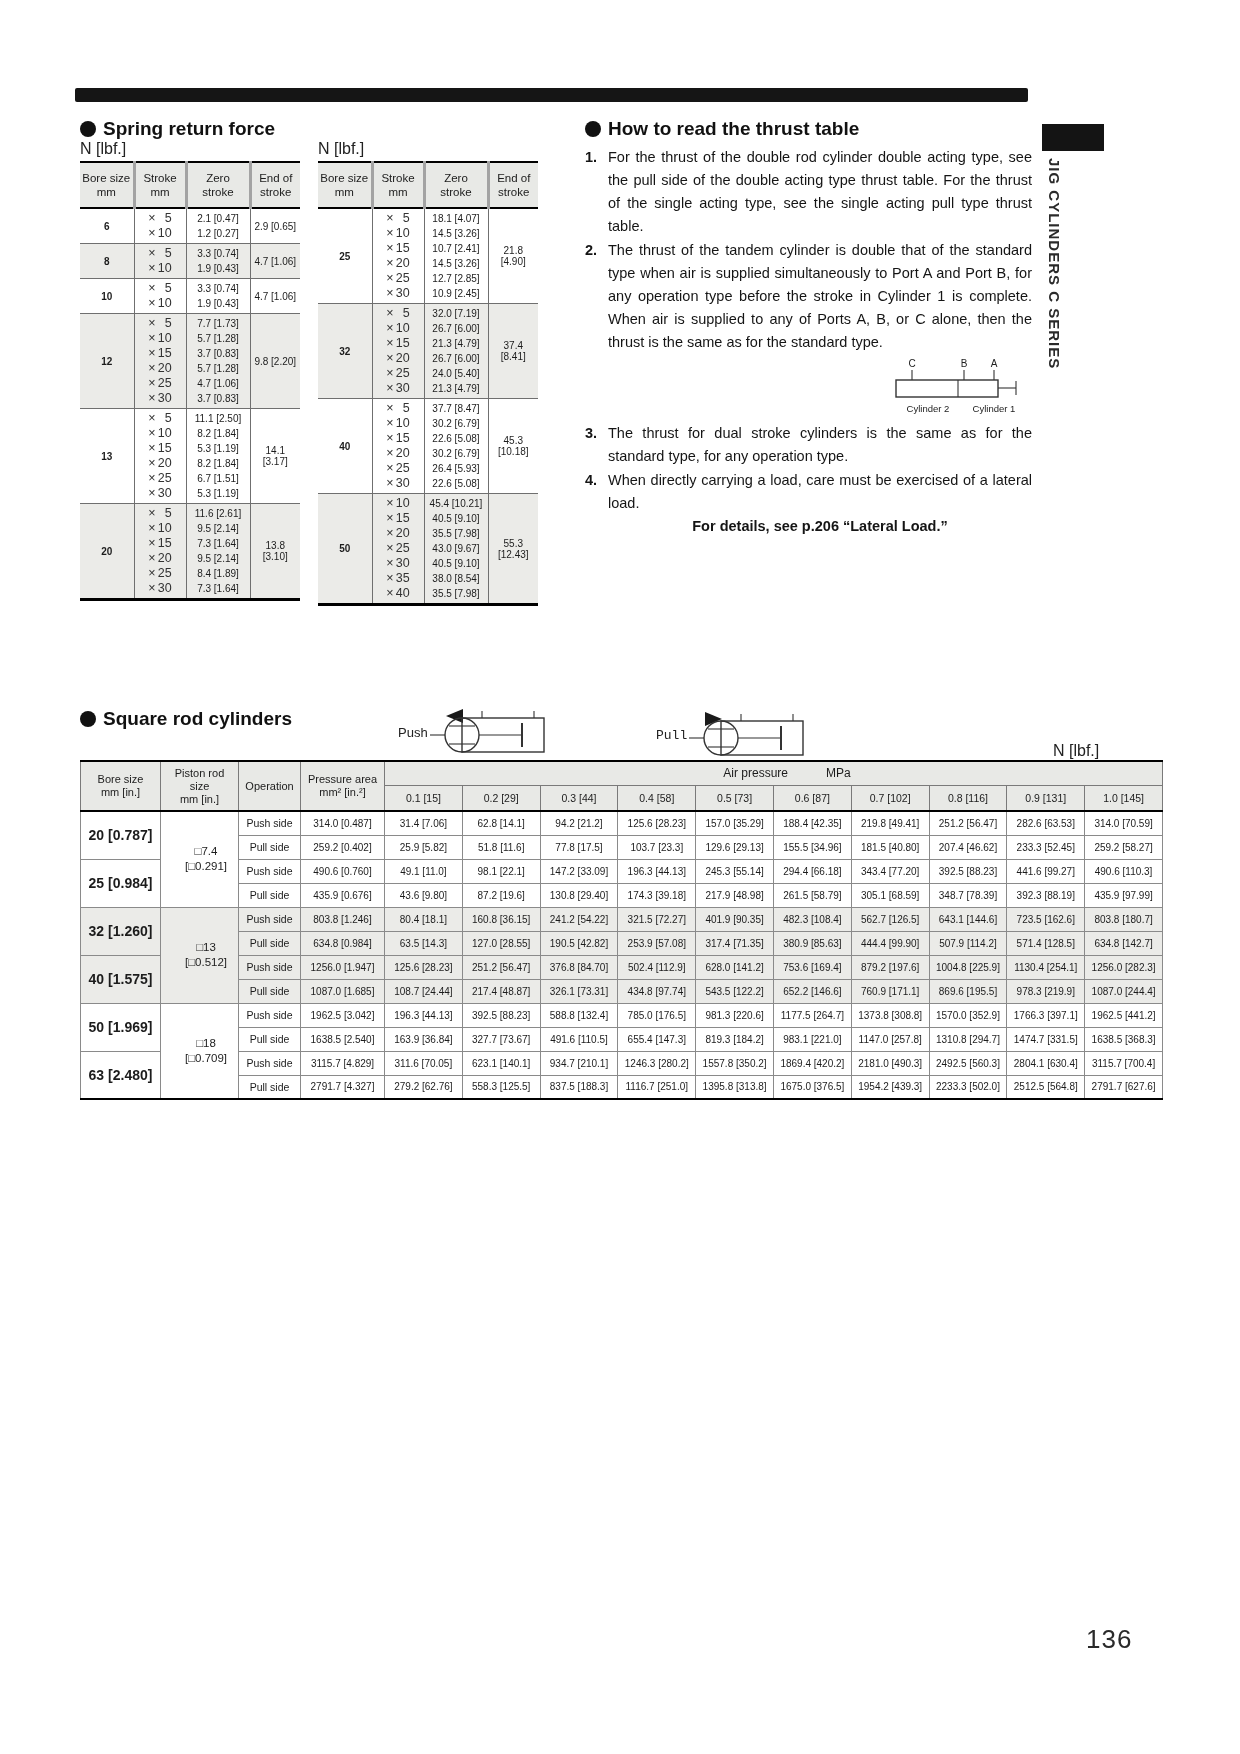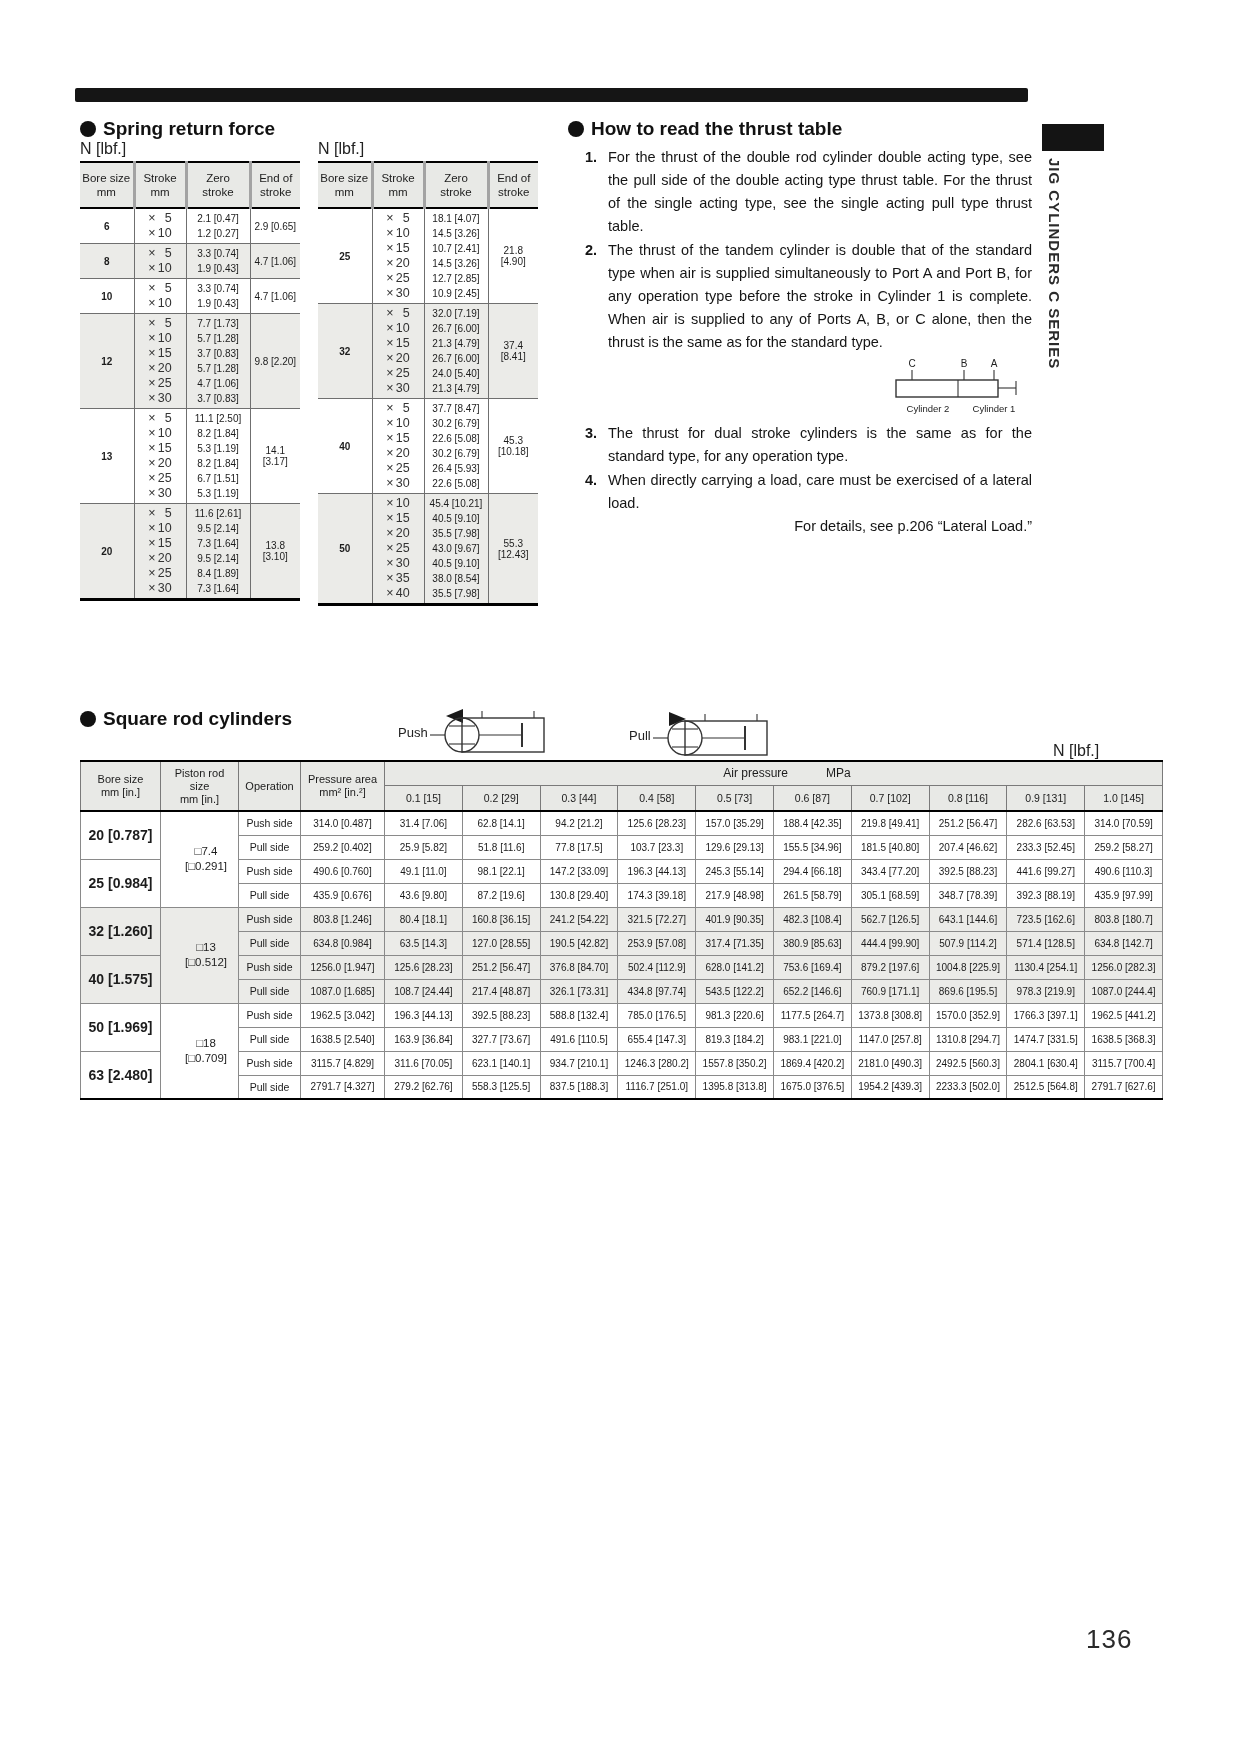--- a/index.html
+++ b/index.html
@@ -5,21 +5,21 @@
   * { margin:0; padding:0; box-sizing:border-box; }
   body { background:#c8c8c8; font-family:"Liberation Sans", sans-serif; }
   .page { position:relative; width:1240px; height:1754px; background:#ffffff; color:#1c1c1c; margin:0 auto; overflow:hidden; }
 
   .topbar { position:absolute; left:75px; top:88px; width:953px; height:14px; background:#151515; border-radius:2px; }
 
   .sec-head { display:flex; align-items:center; gap:7px; font-size:19px; font-weight:bold; color:#111; }
   .sec-head .bullet { width:16px; height:16px; background:#111; border-radius:50%; flex:0 0 auto; }
 
   .spring-head { position:absolute; left:80px; top:118px; }
-  .howto-head-wrap { position:absolute; left:568px; top:118px; width:447px; }
+  .howto-head-wrap { position:absolute; left:585px; top:118px; width:447px; }
   .square-head { position:absolute; left:80px; top:708px; }
 
   .unit-note { font-size:16px; color:#222; text-align:left; }
 
   
   .spring-col { position:absolute; top:140px; }
   .spring-col.t0 { left:80px; }
   .spring-col.t1 { left:318px; }
   .spring-col .unit-note { margin-bottom:3px; padding-right:2px; }
   table.spring { border-collapse:collapse; border-top:2.5px solid #000; border-bottom:3px solid #000; background:#fff; }
@@ -33,33 +33,33 @@
   td.c-zero { width:64px; }
   td.c-end { width:50px; }
   .stroke-line { display:flex; justify-content:center; align-items:center; line-height:15px; font-size:12.5px; color:#333; }
   .stroke-line .sn { display:inline-block; width:16px; text-align:right; }
   td.c-zero div { line-height:15px; font-size:10px; }
 
   
   .howto-body { position:absolute; left:585px; top:146px; width:447px; font-size:14.5px; line-height:23px; color:#151515; }
   .hitem { position:relative; padding-left:23px; text-align:justify; margin-bottom:1px; }
   .hnum { position:absolute; left:0; top:0; font-weight:bold; }
-  .hnote { text-align:right; }
+  .hnote { text-align:center;font-weight:bold; }
   .tandem-wrap { display:flex; justify-content:flex-end; padding-right:4px; margin:2px 0 4px 0; }
   .tandem-wrap svg text { font-size:10px; fill:#222; }
   .tandem-wrap svg text.small { font-size:9.5px; }
 
   
   .side-tab { position:absolute; left:1042px; top:124px; width:62px; height:27px; background:#141414; }
   .side-title { position:absolute; left:1046px; top:158px; writing-mode:vertical-rl; font-size:15px; font-weight:bold; letter-spacing:1px; color:#2a2a2a; }
 
   
   .pp-group { position:absolute; display:flex; align-items:center; gap:2px; }
   .pp-push { left:398px; top:706px; }
-  .pp-pull { left:629px; top:709px; }
+  .pp-pull { left:656px; top:709px;font-family:Liberation Mono, monospace; }
   .pp-label { font-size:13px; color:#222; }
   .thrust-note { position:absolute; left:1053px; top:742px; width:110px; }
 
   table.thrust { position:absolute; left:80px; top:760px; width:1083px; border-collapse:collapse; table-layout:fixed; border-top:2.5px solid #000; border-bottom:2.5px solid #000; background:#fff; font-size:10px; }
   table.thrust th { background:#e8e9e6; font-weight:normal; border:1px solid #7a7a7a; text-align:center; vertical-align:middle; padding:2px 1px; }
   table.thrust th.hcol { white-space:pre-line; font-size:11px; line-height:13px; border-bottom:2.5px solid #000; }
   table.thrust th.air { font-size:12px; height:24px; border-bottom:1px solid #7a7a7a;padding-left:28px; }
   table.thrust th.air .gap { display:inline-block; width:38px; }
   table.thrust th.p-col { font-size:10.5px; height:26px; border-bottom:2.5px solid #000; }
   table.thrust td { border:1px solid #8a8a8a; text-align:center; vertical-align:middle; height:24px; padding:1px; font-size:10px; color:#1c1c1c; }

